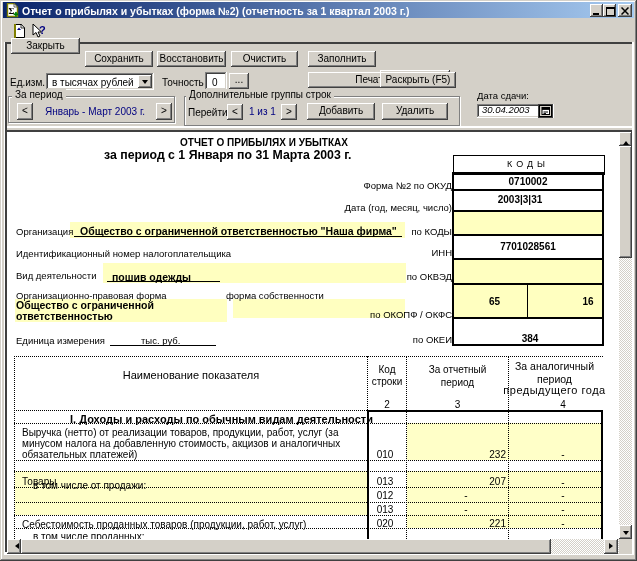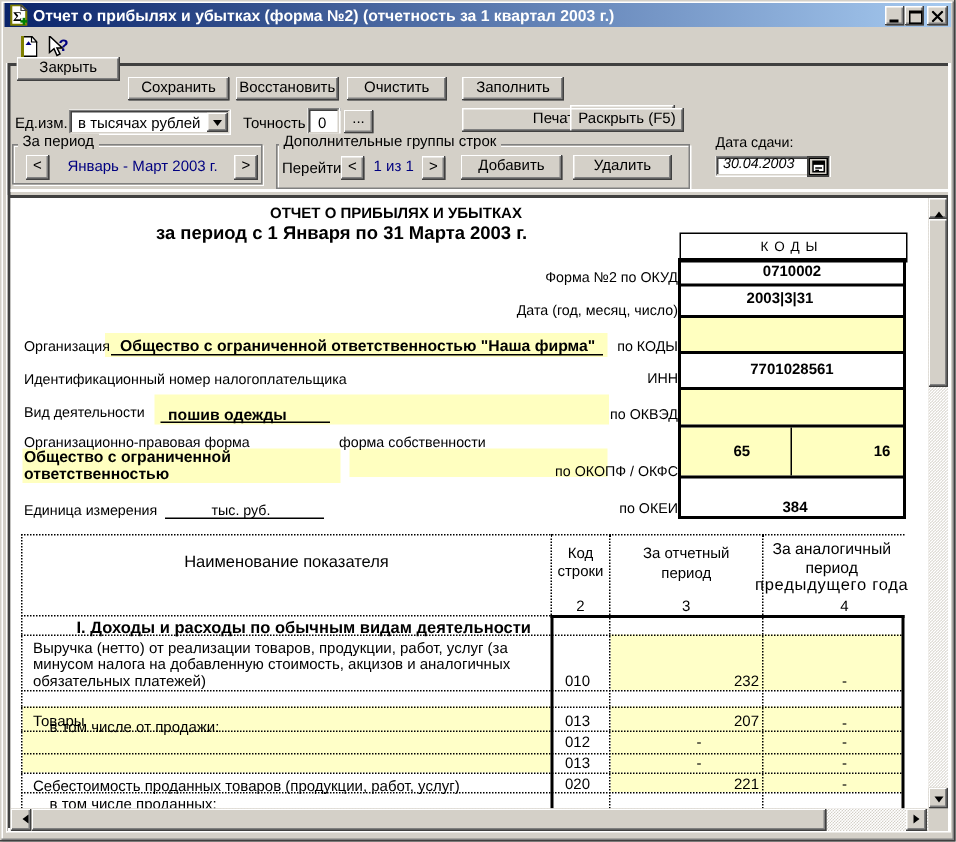--- a/index.html
+++ b/index.html
@@ -211,21 +211,21 @@
 <div class="t" style="left:368px;top:376px;width:38px;text-align:center;font-size:10px;">строки</div>
 <div class="t" style="left:407px;top:364px;width:101px;text-align:center;font-size:10px;">За отчетный</div>
 <div class="t" style="left:407px;top:377px;width:101px;text-align:center;font-size:10px;">период</div>
 <div class="t" style="left:498px;top:360px;width:113px;text-align:center;font-size:10.5px;">За аналогичный</div>
 <div class="t" style="left:498px;top:373px;width:113px;text-align:center;font-size:10.5px;">период</div>
 <div class="t" style="left:495px;top:384px;width:119px;text-align:center;font-size:11px;letter-spacing:0.5px;">предыдущего года</div>
 <div class="t" style="left:368px;top:399px;width:38px;text-align:center;font-size:10px;">2</div>
 <div class="t" style="left:407px;top:399px;width:101px;text-align:center;font-size:10px;">3</div>
 <div class="t" style="left:508px;top:399px;width:110px;text-align:center;font-size:10px;">4</div>
 
-<div class="t" style="left:51px;top:413px;font-size:11px;font-weight:bold;">I. Доходы и расходы по обычным видам деятельности</div>
+<div class="t" style="left:70px;top:413px;font-size:11px;font-weight:bold;">I. Доходы и расходы по обычным видам деятельности</div>
 <div class="t" style="left:22px;top:427px;font-size:10px;">Выручка (нетто) от  реализации товаров, продукции, работ, услуг (за</div>
 <div class="t" style="left:22px;top:438px;font-size:10px;">минусом налога на добавленную стоимость, акцизов и аналогичных</div>
 <div class="t" style="left:22px;top:449px;font-size:10px;">обязательных платежей)</div>
 <div class="t" style="left:33px;top:480px;font-size:10px;">в том числе от продажи:</div>
 <div class="t" style="left:22px;top:476px;font-size:10px;">Товары</div>
 <div class="t" style="left:22px;top:519px;font-size:10px;">Себестоимость проданных товаров (продукции, работ, услуг)</div>
 <div class="t" style="left:33px;top:531px;font-size:10px;">в том числе проданных:</div>
 
 <div class="t" style="left:366px;top:449px;width:38px;text-align:center;font-size:10px;">010</div>
 <div class="t" style="left:366px;top:476px;width:38px;text-align:center;font-size:10px;">013</div>

